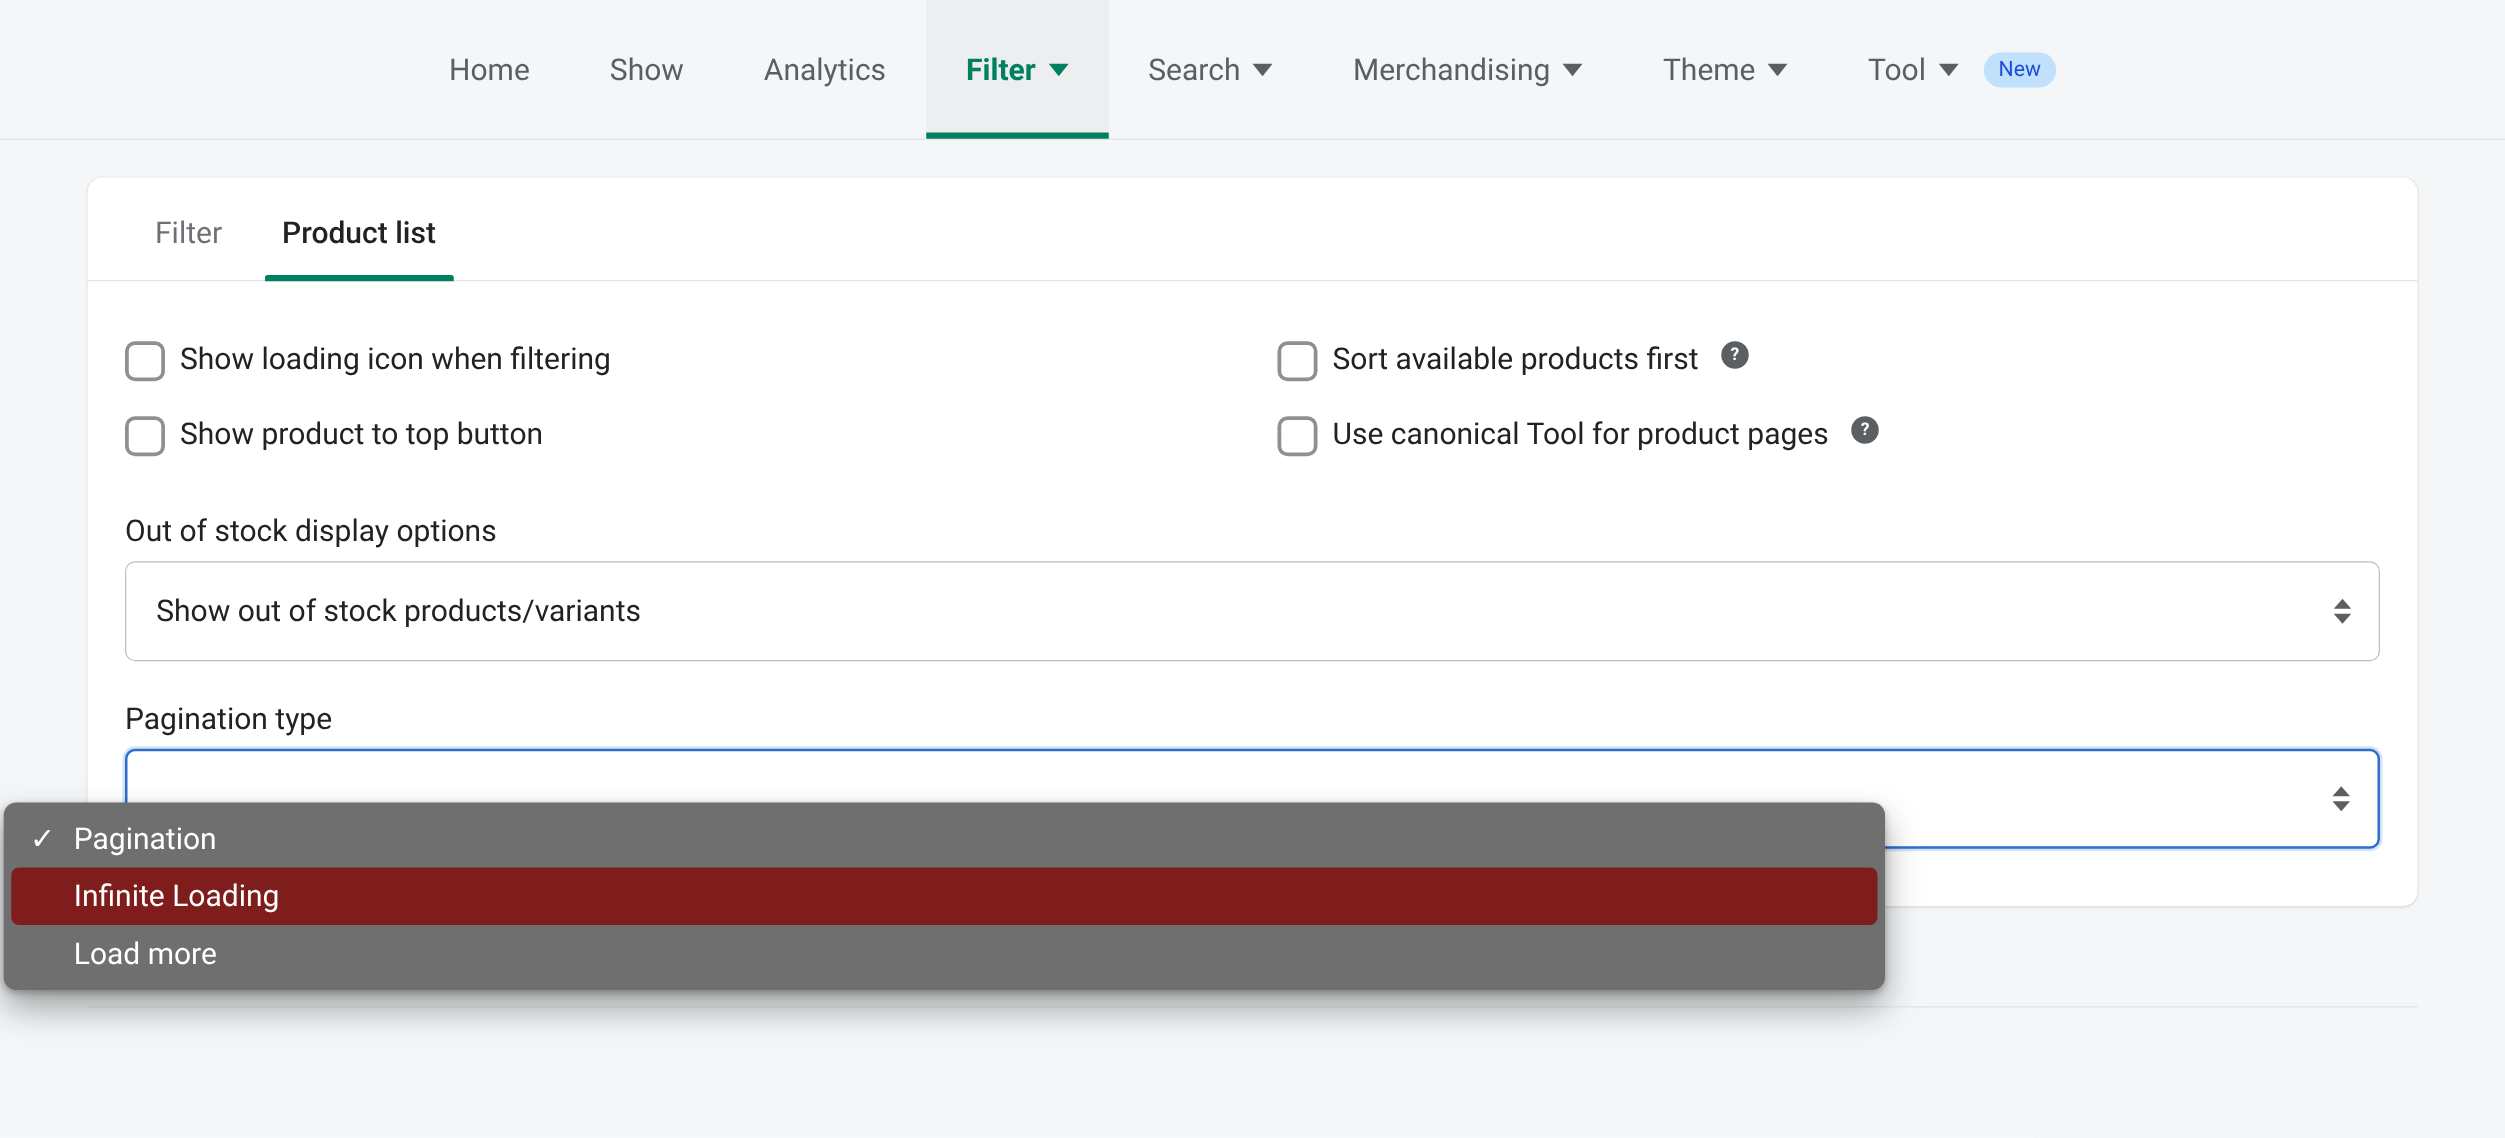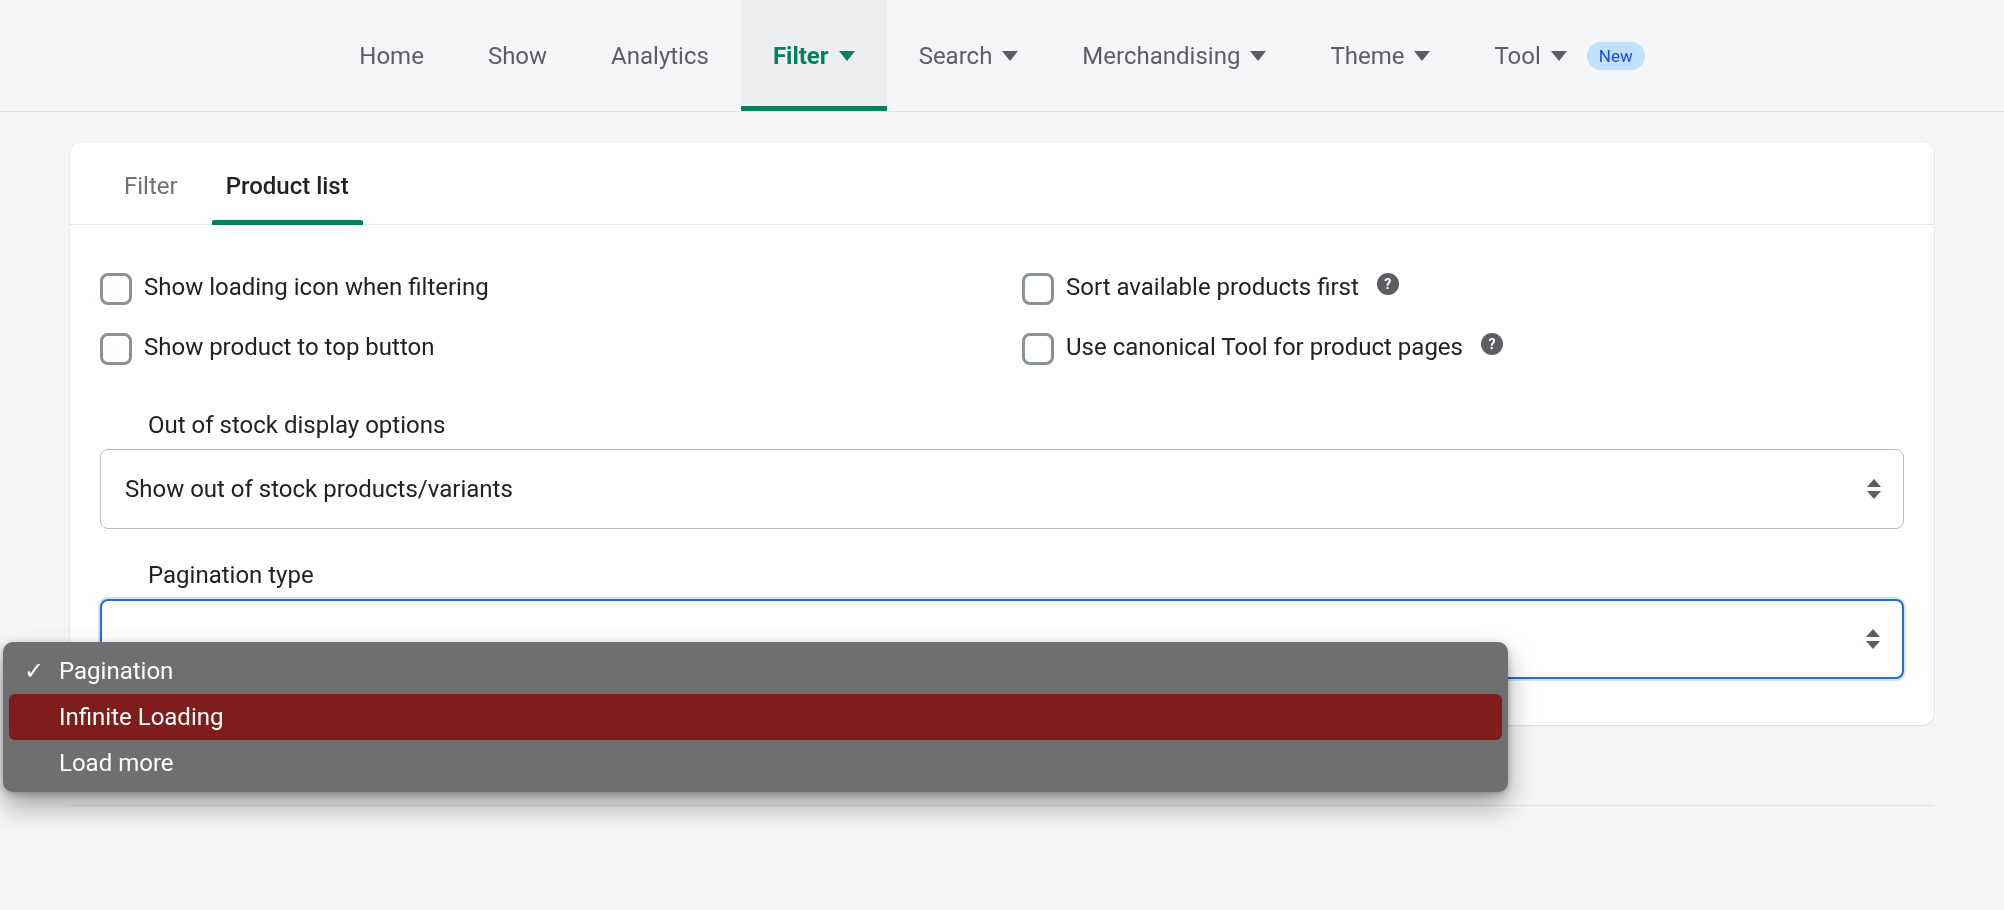--- a/index.html
+++ b/index.html
@@ -131,21 +131,20 @@
     font-weight:700;
     margin-left:6px;
     cursor:help;
   }
 
   .field-label{
     font-size:24px;
     color:#202223;
     margin-top:32px;
     margin-bottom:10px;
-    margin-left:48px;
   }
   .select{
     position:relative;
     width:100%;
     height:80px;
     border:1px solid #babfc3;
     border-radius:8px;
     background:#fff;
     display:flex;
     align-items:center;

